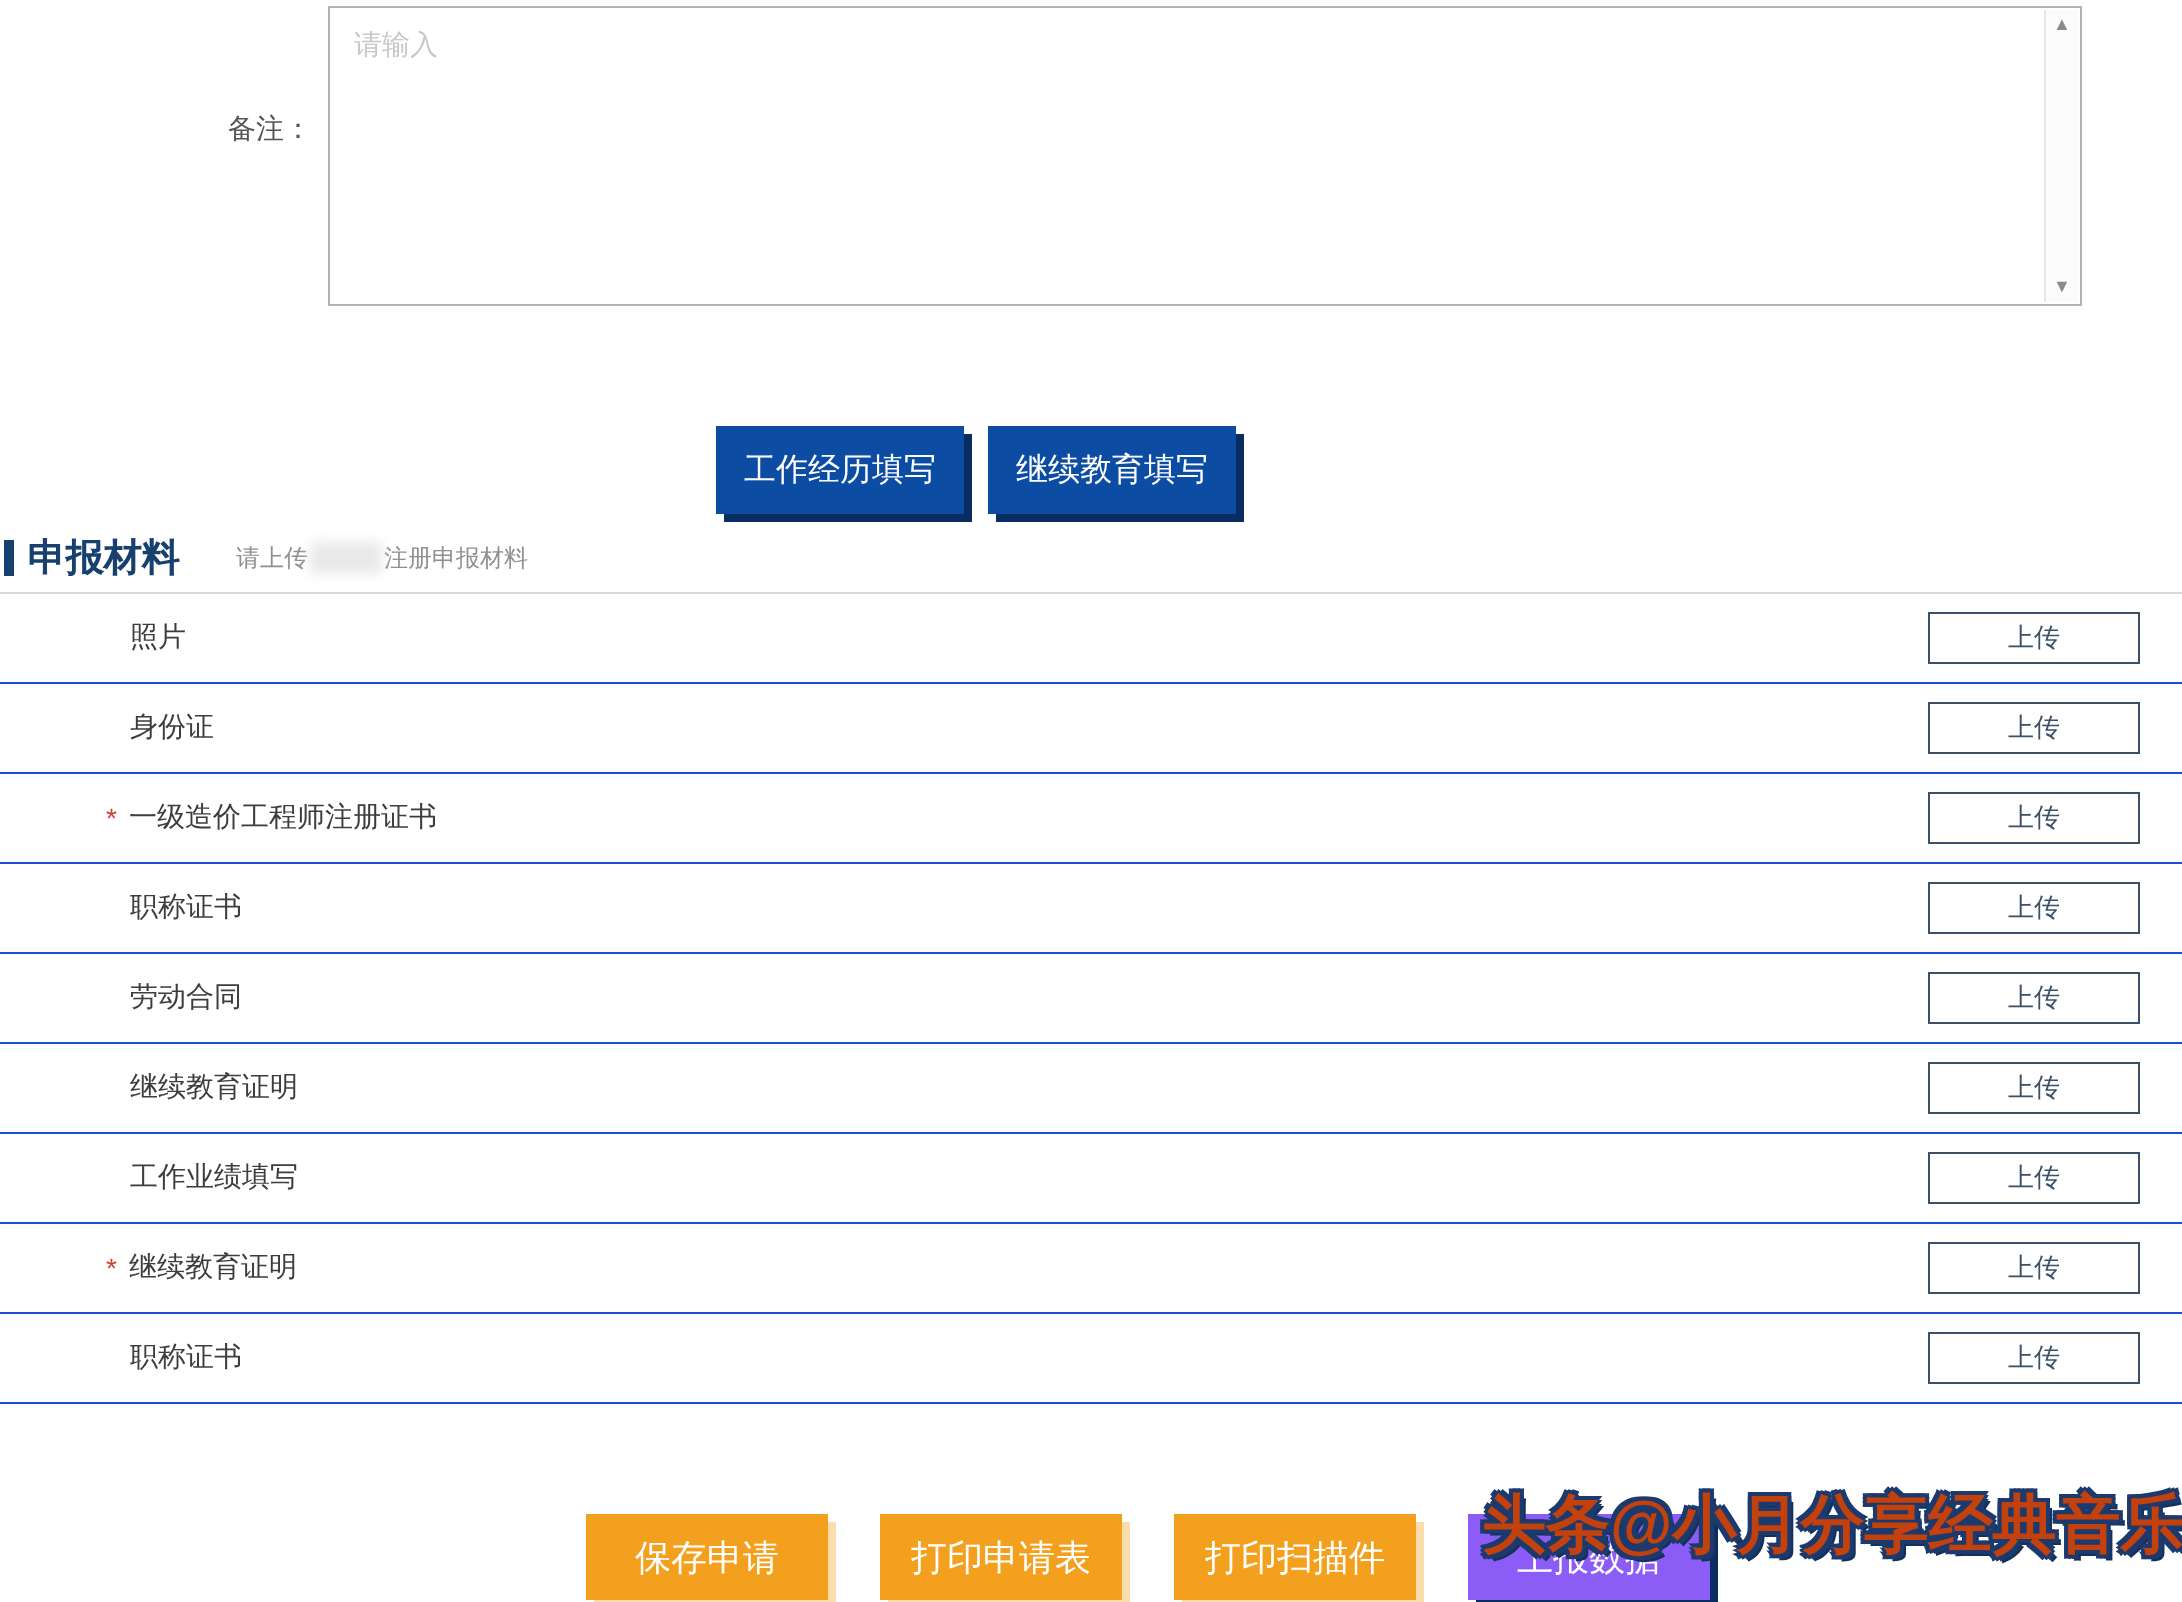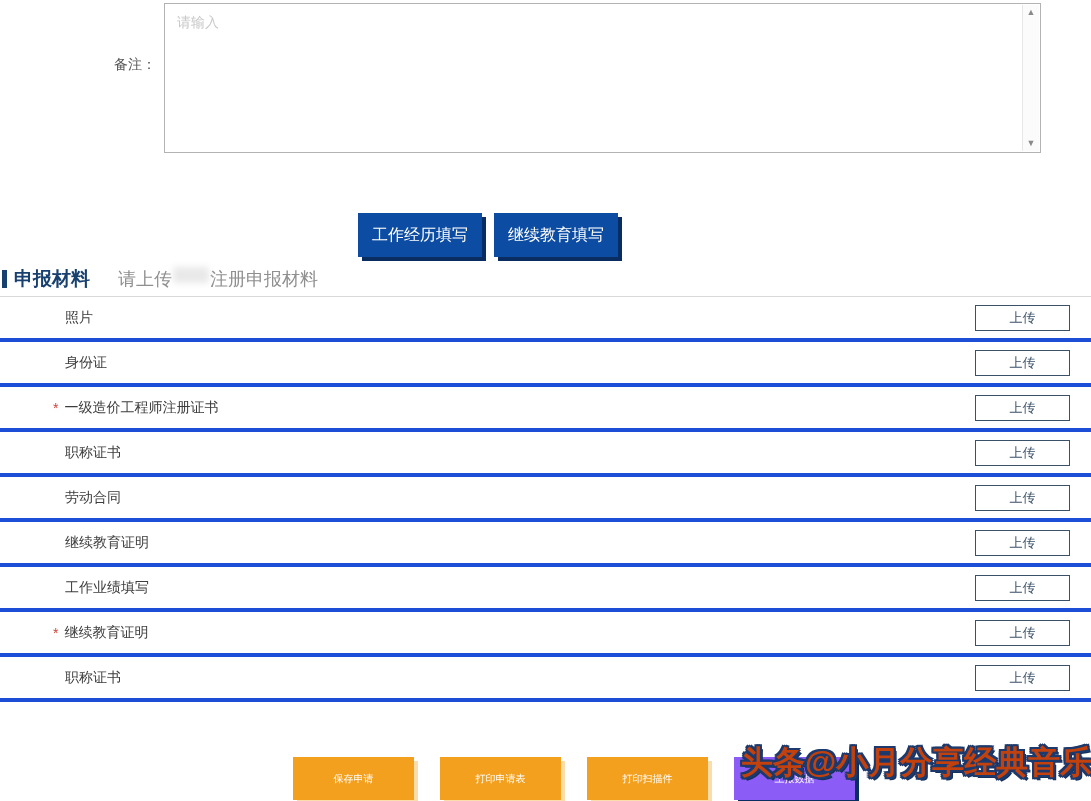--- a/index.html
+++ b/index.html
@@ -20,38 +20,38 @@
 
   
   .action-row { position:absolute; left:358px; top:213px; display:flex; gap:12px; }
   .action-btn { width:124px; height:44px; background:#0c4ca3; color:#fff; font-size:16px; border:none;
     cursor:pointer; box-shadow:4px 4px 0 #0a2d61; font-family:inherit; }
 
   
   .section-header { position:absolute; left:2px; top:266px; height:26px; display:flex; align-items:center; }
   .section-bar { display:inline-block; width:5px; height:18px; background:#17406f; margin-right:7px; }
   .section-title { font-size:19px; font-weight:bold; color:#17406f; }
-  .section-hint { margin-left:28px; font-size:18px; color:#8f8f8f; display:flex; align-items:flex-start; }
+  .section-hint { margin-left:28px; font-size:12px; color:#8f8f8f; display:flex; align-items:flex-start; }
   .censor-blur { display:inline-block; width:36px; height:16px; background:#e9e9e9; filter:blur(3px);
     margin:0 1px; border-radius:2px; }
   .header-divider { position:absolute; left:0; top:296px; width:1091px; border-top:1px solid #d9d9d9; }
 
   
   .materials-list { position:absolute; left:0; top:297px; width:1091px; }
-  .material-row { height:45px; display:flex; align-items:center; border-bottom:4px solid #1d4ed8;
+  .material-row { height:45px; display:flex; align-items:center; border-bottom:1px solid #1d4ed8;
     padding-left:53px; padding-right:21px; background:#fff; }
   .req { color:#cc4438; font-size:14px; margin-right:6px; }
   .material-label { font-size:14px; color:#3d3d3d; }
   .material-label.noreq { margin-left:12px; }
-  .upload-btn { margin-left:auto; width:95px; height:26px; background:#fff; border:1px solid #3a5168;
+  .upload-btn { margin-left:auto; width:106px; height:26px; background:#fff; border:1px solid #3a5168;
     color:#3a5168; font-size:13px; cursor:pointer; font-family:inherit; }
 
   
   .footer-row { position:absolute; left:293px; top:757px; display:flex; gap:26px; }
-  .footer-btn { width:121px; height:43px; border:none; color:#fff; font-size:10px; cursor:pointer; font-family:inherit; }
+  .footer-btn { width:121px; height:43px; border:none; color:#fff; font-size:18px; cursor:pointer; font-family:inherit; }
   .footer-btn.orange { background:#f4a01f; box-shadow:4px 4px 0 #fbdcab; }
   .footer-btn.blue { background:#8b5cf6; box-shadow:4px 4px 0 #0a2d61; }
 
   
   .watermark { position:absolute; left:741px; top:741px; font-size:32px; font-weight:bold; color:#c2410c;
     white-space:nowrap; z-index:5; letter-spacing:0;
     text-shadow:
       2px 0 0 #1c3a6d, -2px 0 0 #1c3a6d, 0 2px 0 #1c3a6d, 0 -2px 0 #1c3a6d,
       2px 2px 0 #1c3a6d, -2px -2px 0 #1c3a6d, 2px -2px 0 #1c3a6d, -2px 2px 0 #1c3a6d,
       3px 3px 0 #16305c; }

